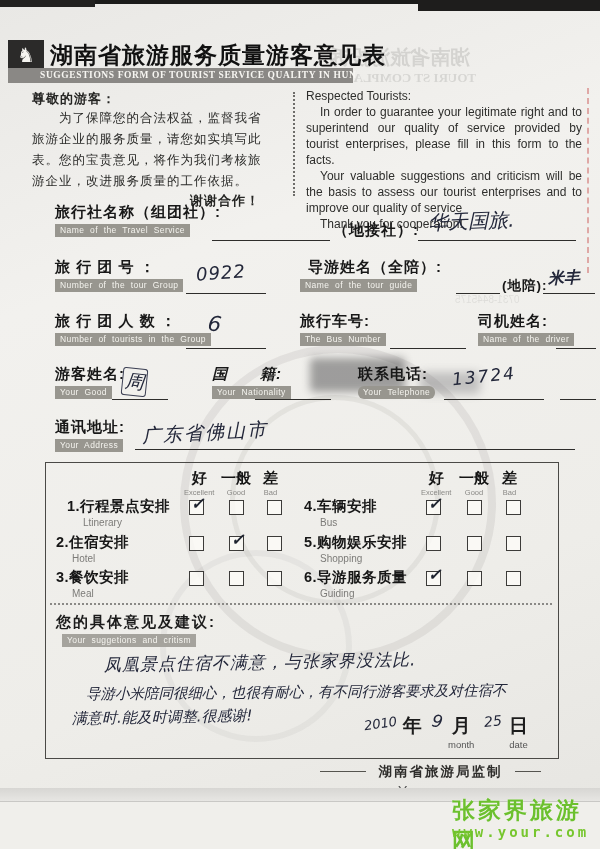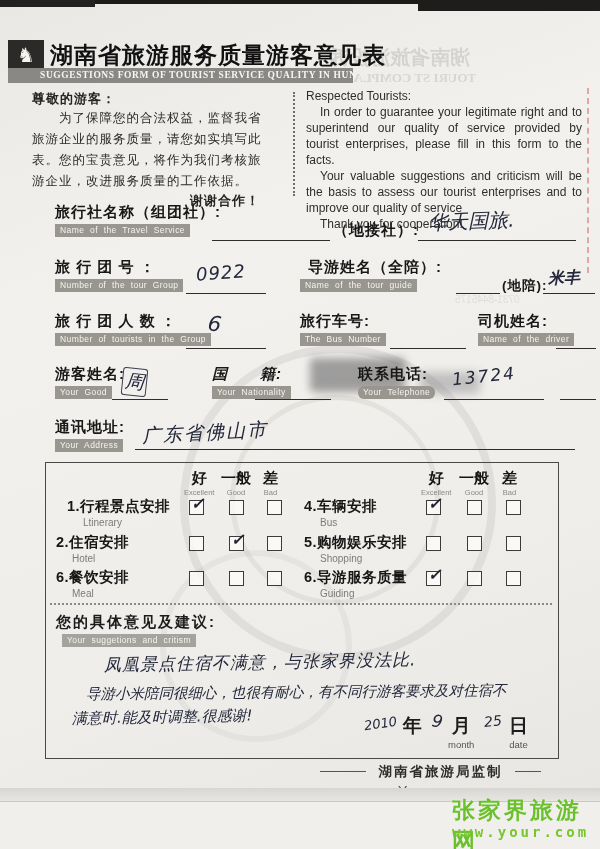--- a/index.html
+++ b/index.html
@@ -193,21 +193,21 @@
         <span></span>
       </div>
     <div class="cb" style="left:421px;top:73px;">
         <span></span>
       </div>
     <div class="cb" style="left:460px;top:73px;">
         <span></span>
       </div>
 
     <div class="abs" style="left:10px;top:105px;">
-      <div class="ratecn">6.餐饮安排</div>
+      <div class="ratecn">3.餐饮安排</div>
       <div class="rateen" style="padding-left:16px;">Meal</div>
     </div>
     <div class="cb" style="left:143px;top:108px;">
         <span></span>
       </div>
     <div class="cb" style="left:183px;top:108px;">
         <span></span>
       </div>
     <div class="cb" style="left:221px;top:108px;">
         <span></span>

